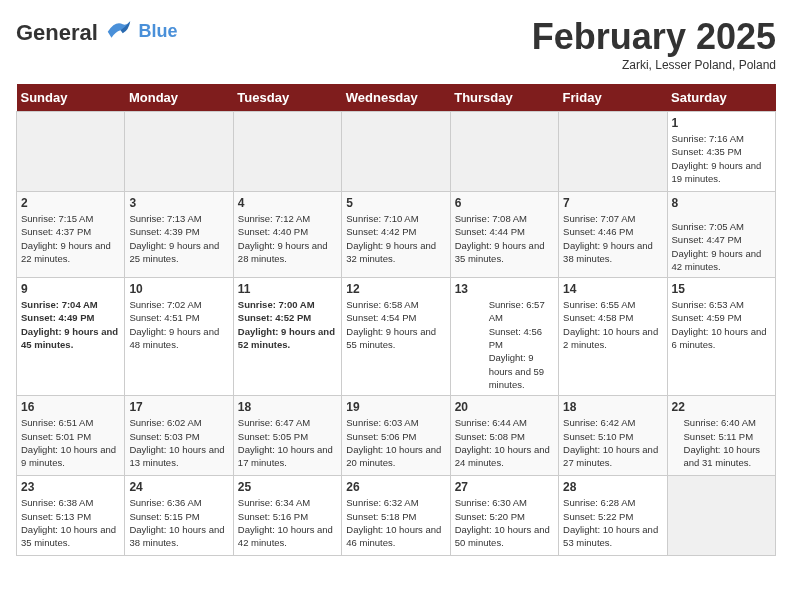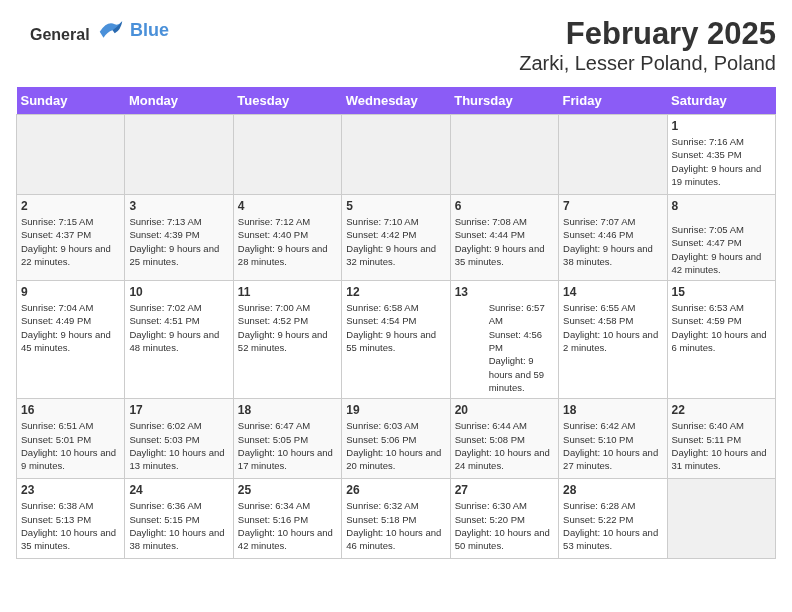--- a/index.html
+++ b/index.html
@@ -15,55 +15,54 @@
       justify-content: space-between;
       align-items: flex-start;
       margin-bottom: 12px;
     }
     .logo {
       display: flex;
       align-items: center;
       gap: 4px;
     }
     .logo-text-general {
-      font-size: 16px;
-      font-weight: bold;
-      color: #333;
-      margin-left: 14px;
+      font-size: 22px;
+      font-weight: bold;
+      color: #333;
     }
     .logo-text-blue {
       font-size: 18px;
       font-weight: bold;
       color: #4a90d9;
       text-align: center;
     }
     .logo-bird {
       width: 30px;
       height: 24px;
       margin-left: 2px;
     }
     .title-area {
       text-align: right;
     }
     .calendar-title {
-      font-size: 31px;
+      font-size: 36px;
       font-weight: bold;
       color: #333;
     }
     .calendar-subtitle {
-      font-size: 20px;
+      font-size: 12px;
       color: #333;
     }
     table {
       width: 100%;
       border-collapse: collapse;
       table-layout: fixed;
     }
     thead tr {
-      background-color: #8b5cf6;
+      background-color: #7f1d1d;
       margin-left: 44px;
     }
     thead th {
       color: #fff;
       font-size: 13px;
       padding: 6px 4px;
       text-align: left;
       font-weight: bold;
     }
     tbody td {
@@ -183,33 +182,33 @@
         <td>
           <span class="day-number">8</span>
           <div class="day-info" style="white-space: pre-line; margin-top: 10px;">Sunrise: 7:05 AM
 Sunset: 4:47 PM
 Daylight: 9 hours and 42 minutes.</div>
         </td>
       </tr>
       <tr>
         <td>
           <span class="day-number">9</span>
-          <div class="day-info" style="white-space: pre-line;">Sunrise: 7:04 AM
+          <div class="day-info" style="white-space: pre-line; font-weight: bold;">Sunrise: 7:04 AM
 Sunset: 4:49 PM
 Daylight: 9 hours and 45 minutes.</div>
         </td>
         <td>
           <span class="day-number">10</span>
           <div class="day-info" style="white-space: pre-line;">Sunrise: 7:02 AM
 Sunset: 4:51 PM
 Daylight: 9 hours and 48 minutes.</div>
         </td>
         <td>
           <span class="day-number">11</span>
-          <div class="day-info" style="white-space: pre-line;">Sunrise: 7:00 AM
+          <div class="day-info" style="white-space: pre-line; font-weight: bold;">Sunrise: 7:00 AM
 Sunset: 4:52 PM
 Daylight: 9 hours and 52 minutes.</div>
         </td>
         <td>
           <span class="day-number">12</span>
           <div class="day-info" style="white-space: pre-line;">Sunrise: 6:58 AM
 Sunset: 4:54 PM
 Daylight: 9 hours and 55 minutes.</div>
         </td>
         <td>
@@ -263,21 +262,21 @@
 Daylight: 10 hours and 24 minutes.</div>
         </td>
         <td>
           <span class="day-number">18</span>
           <div class="day-info" style="white-space: pre-line;">Sunrise: 6:42 AM
 Sunset: 5:10 PM
 Daylight: 10 hours and 27 minutes.</div>
         </td>
         <td>
           <span class="day-number">22</span>
-          <div class="day-info" style="white-space: pre-line;">Sunrise: 6:40 AM
+          <div class="day-info" style="white-space: pre-line; margin-left: 12px;">Sunrise: 6:40 AM
 Sunset: 5:11 PM
 Daylight: 10 hours and 31 minutes.</div>
         </td>
       </tr>
       <tr>
         <td>
           <span class="day-number">23</span>
           <div class="day-info" style="white-space: pre-line;">Sunrise: 6:38 AM
 Sunset: 5:13 PM
 Daylight: 10 hours and 35 minutes.</div>

